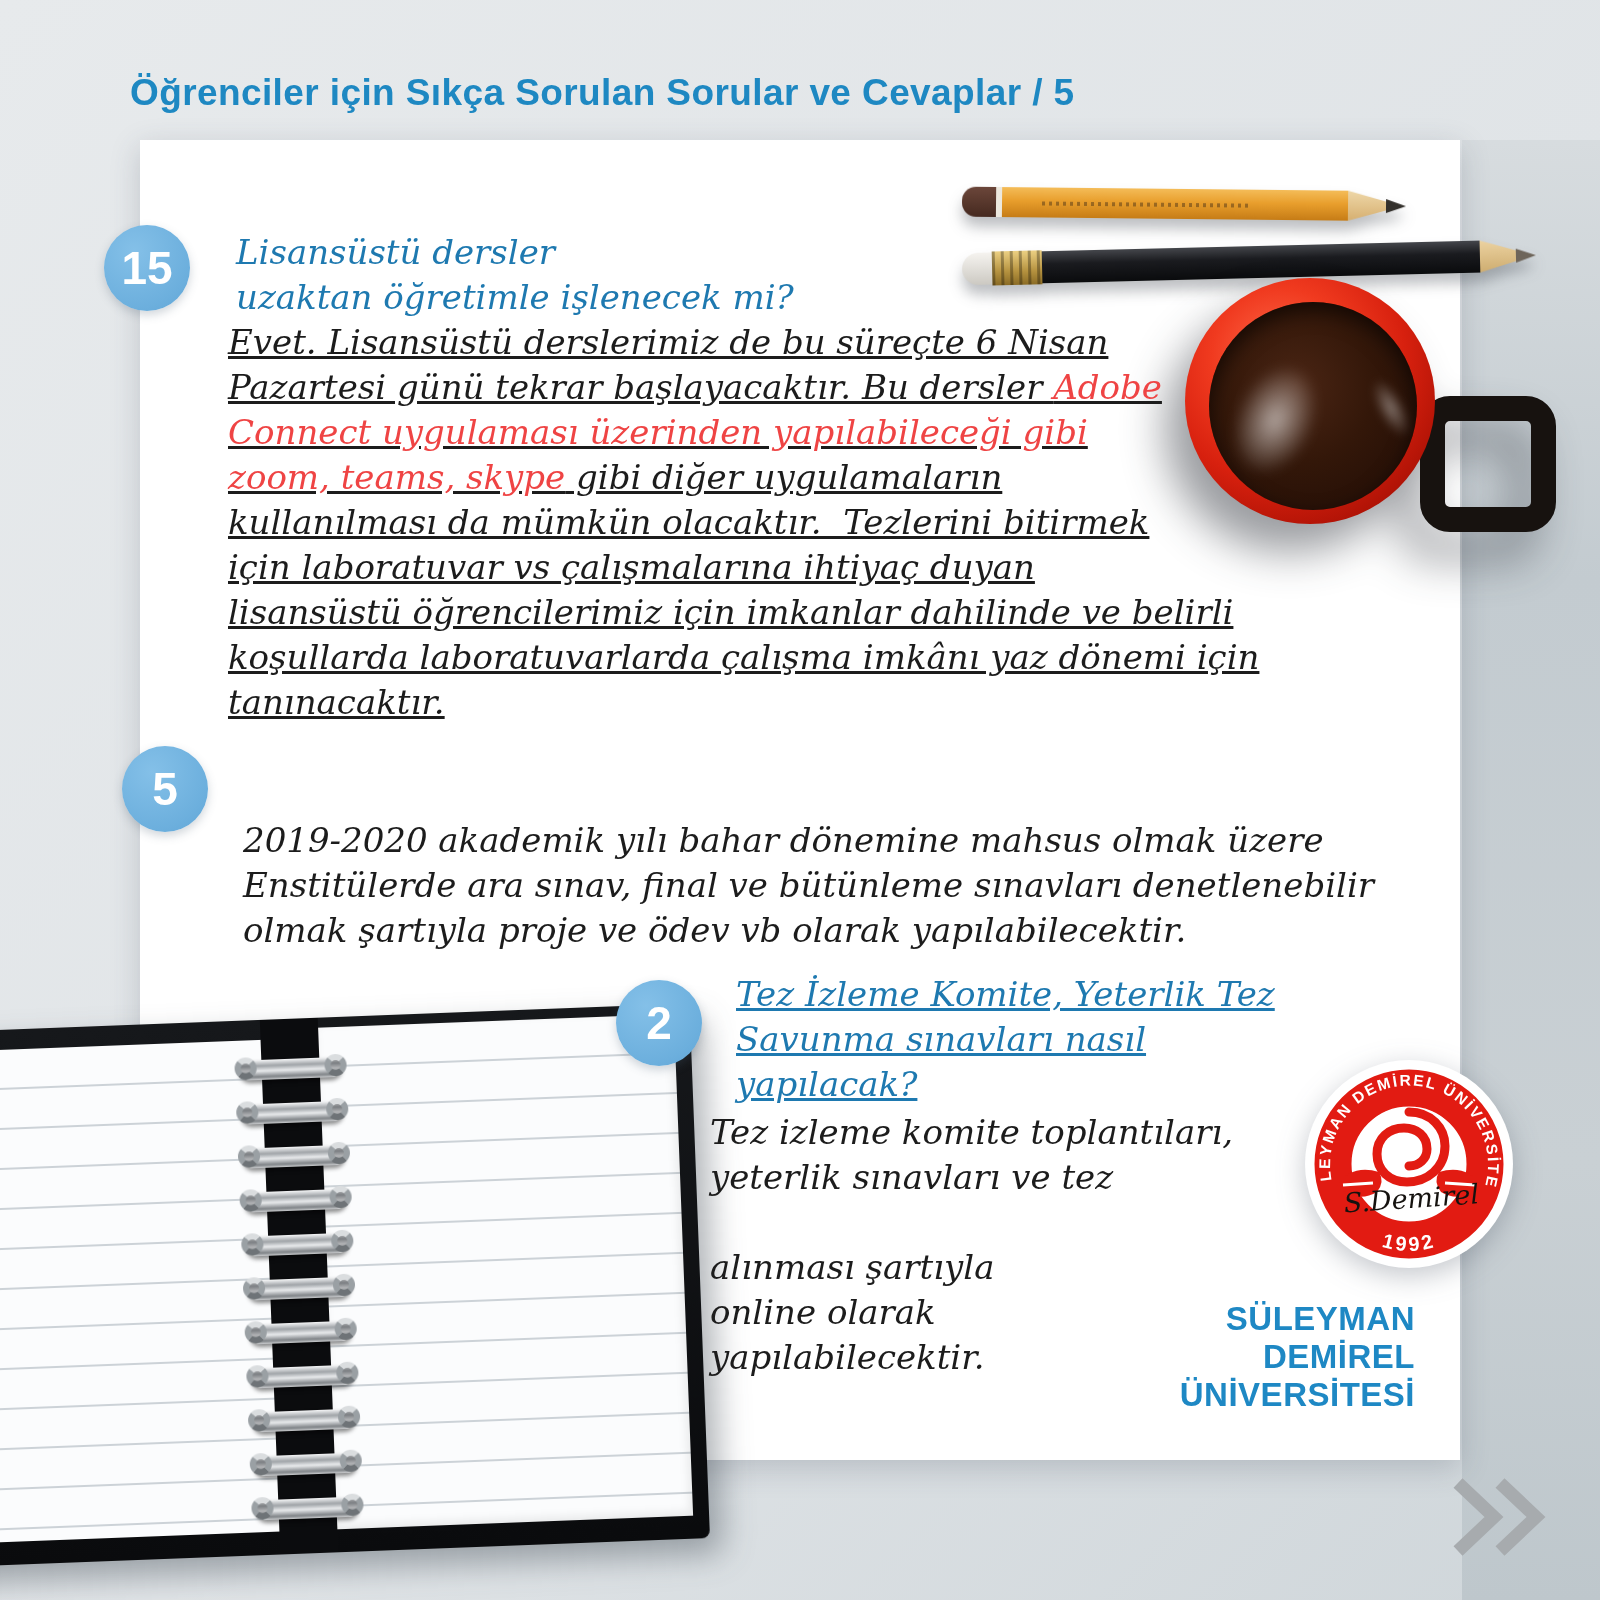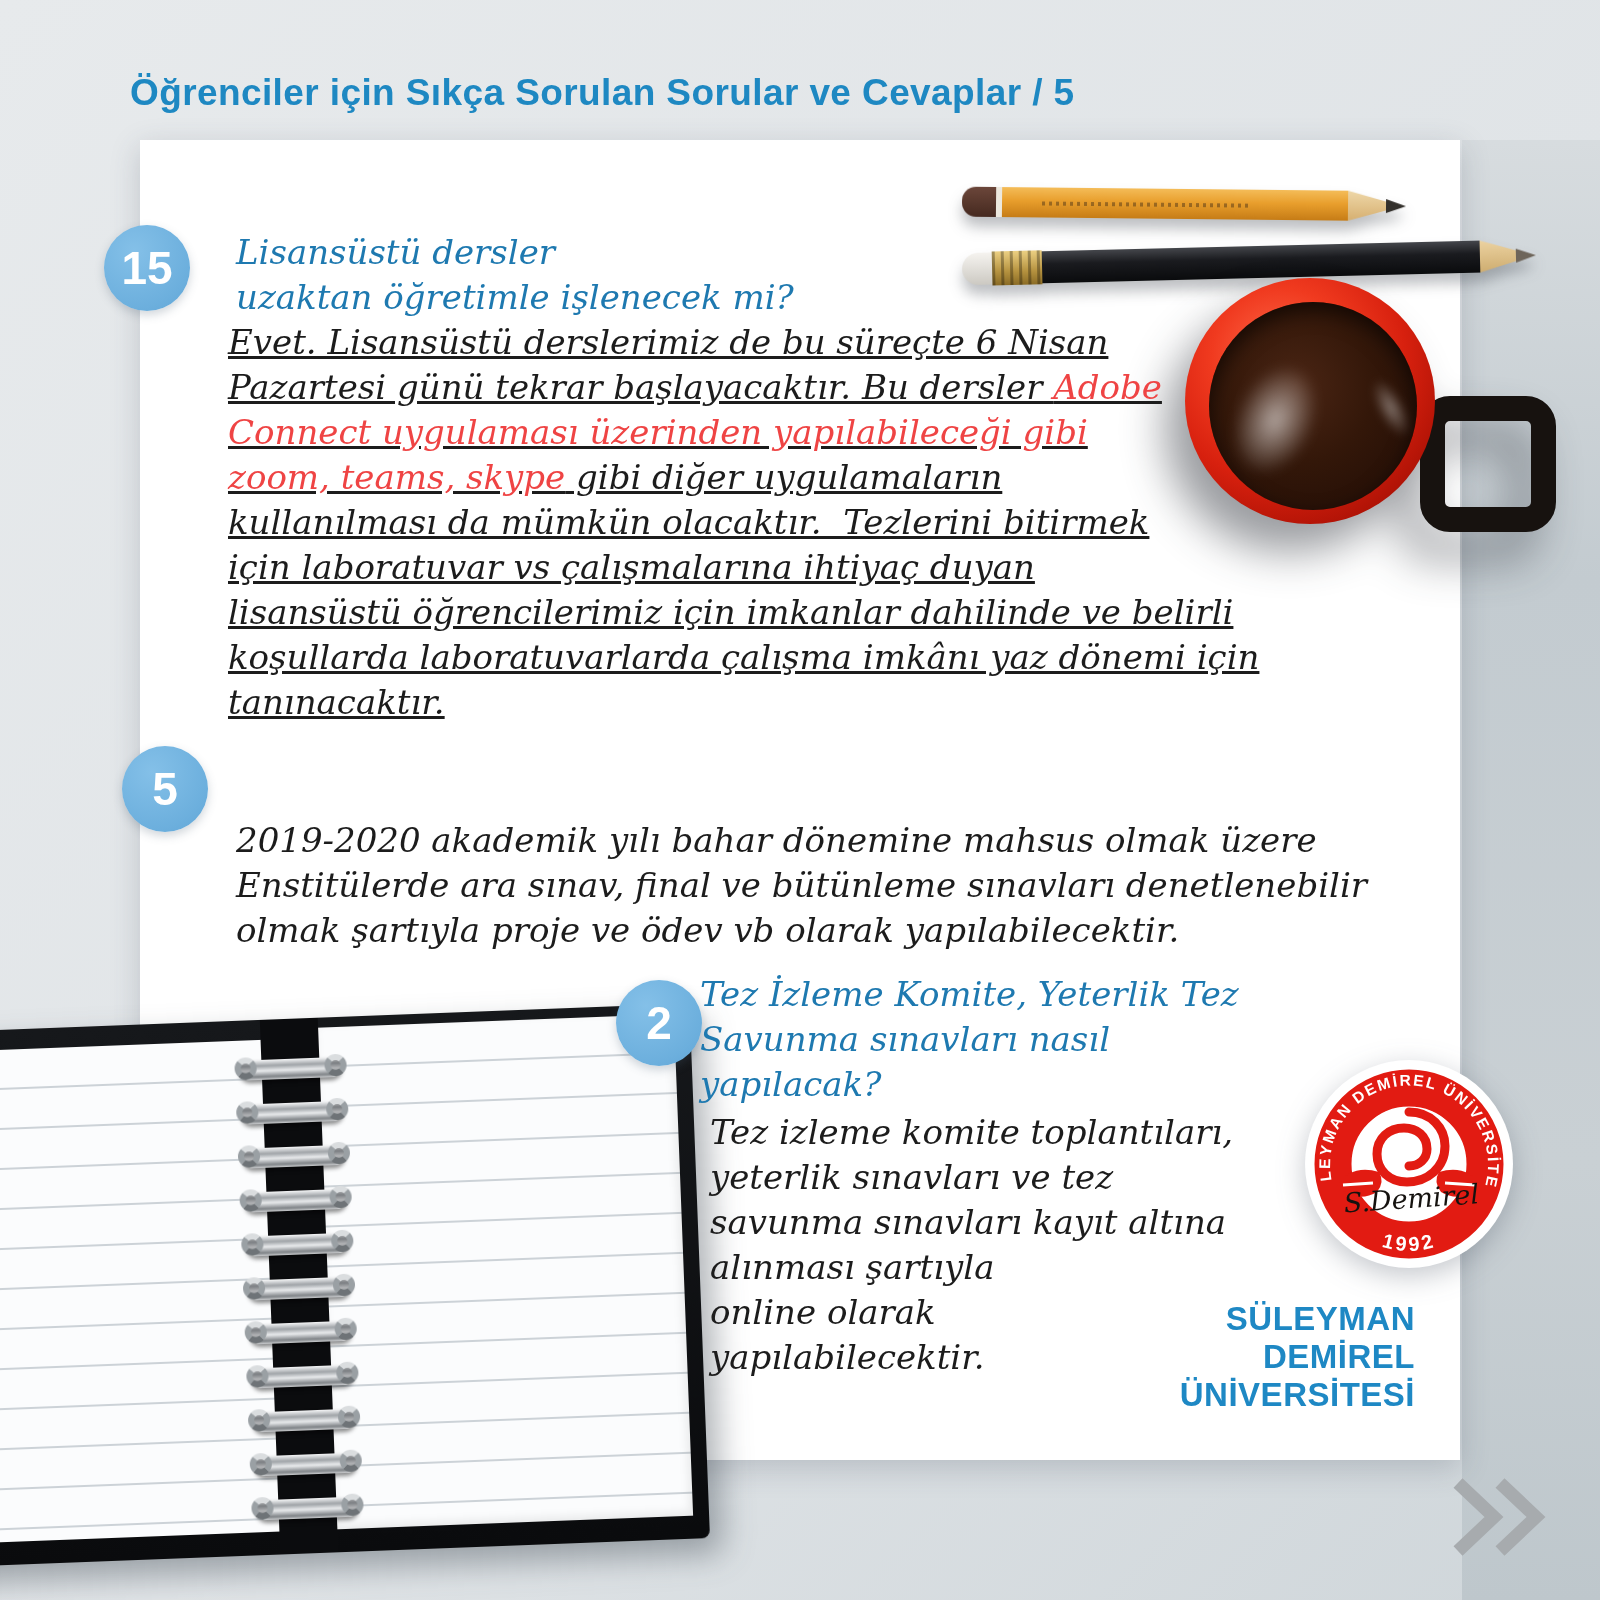--- a/index.html
+++ b/index.html
@@ -30,22 +30,22 @@
   
   .serif{font-family:"DejaVu Serif","Liberation Serif",serif;font-style:italic;
          font-size:34px;line-height:45px;position:absolute;z-index:6;white-space:nowrap;}
   .qtitle{color:#1e79b0;}
   .qanswer{color:#1c1c1c;}
   .qanswer .hl{color:#ef4444;}
 
   .t15{left:236px;top:230px;}
   .a15{left:228px;top:320px;text-decoration:underline;}
   .t16{left:228px;top:770px;}
-  .a16{left:236px;top:818px;}
-  .t17{left:700px;top:972px;}
+  .a16{left:243px;top:818px;}
+  .t17{left:736px;top:972px;text-decoration:underline;}
   .a17{left:710px;top:1110px;}
 
   
   .pencil{position:absolute;z-index:4;filter:drop-shadow(0 10px 7px rgba(50,55,65,.32));}
   .pencil *{position:absolute;}
   .pencil-yellow{left:962px;top:186px;width:450px;height:40px;transform:rotate(.6deg);}
   .pencil-yellow .cap{left:0;top:3px;width:34px;height:30px;border-radius:14px 0 0 14px;
         background:linear-gradient(180deg,#6b463a,#45291f);}
   .pencil-yellow .band{left:34px;top:3px;width:6px;height:30px;background:#ece8de;}
   .pencil-yellow .body{left:40px;top:3px;width:346px;height:30px;
@@ -178,21 +178,21 @@
 
   <div class="badge badge15">15</div>
   <div class="serif qtitle t15">Lisansüstü dersler<br>uzaktan öğretimle işlenecek mi?</div>
   <div class="serif qanswer a15"><span>Evet. Lisansüstü derslerimiz de bu süreçte 6 Nisan</span><br><span>Pazartesi günü tekrar başlayacaktır. Bu dersler </span><span class="hl">Adobe</span><br><span class="hl">Connect uygulaması üzerinden yapılabileceği gibi</span><br><span class="hl">zoom, teams, skype</span><span> gibi diğer uygulamaların</span><br><span>kullanılması da mümkün olacaktır.&nbsp; Tezlerini bitirmek</span><br><span>için laboratuvar vs çalışmalarına ihtiyaç duyan</span><br><span>lisansüstü öğrencilerimiz için imkanlar dahilinde ve belirli</span><br><span>koşullarda laboratuvarlarda çalışma imkânı yaz dönemi için</span><br><span>tanınacaktır.</span></div>
 
   <div class="badge badge16">5</div>
   <div class="serif qanswer a16"><span>2019-2020 akademik yılı bahar dönemine mahsus olmak üzere</span><br><span>Enstitülerde ara sınav, final ve bütünleme sınavları denetlenebilir</span><br><span>olmak şartıyla proje ve ödev vb olarak yapılabilecektir.</span></div>
 
   <div class="badge badge17">2</div>
   <div class="serif qtitle t17">Tez İzleme Komite, Yeterlik Tez<br>Savunma sınavları nasıl<br>yapılacak?</div>
-  <div class="serif qanswer a17"><span>Tez izleme komite toplantıları,</span><br><span>yeterlik sınavları ve tez</span><br><span>savunma sınavları kayıt altına</span><br><span>alınması şartıyla</span><br><span>online olarak</span><br><span>yapılabilecektir.</span></div>
+  <div class="serif qanswer a17"><span>Tez izleme komite toplantıları,</span><br><span>yeterlik sınavları ve tez</span><br><br><span>alınması şartıyla</span><br><span>online olarak</span><br><span>yapılabilecektir.</span></div>
 
   <svg class="logo" viewBox="-130 -130 260 260">
     <circle cx="0" cy="0" r="104" fill="#ffffff"></circle>
     <circle cx="0" cy="0" r="76" fill="none" stroke="#e21b12" stroke-width="37"></circle>
     <defs>
       <path id="ringPath" d="M -76,22 A 79,79 0 1 1 76,22" fill="none"></path>
       <path id="yearPath" d="M -44,75 A 87,87 0 0 0 44,75" fill="none"></path>
     </defs>
     <text font-size="15.5" font-weight="bold" fill="#ffffff" letter-spacing="2" font-family="Liberation Sans, sans-serif">
       <textPath href="#ringPath" startOffset="50%" text-anchor="middle">SÜLEYMAN DEMİREL ÜNİVERSİTESİ</textPath>

